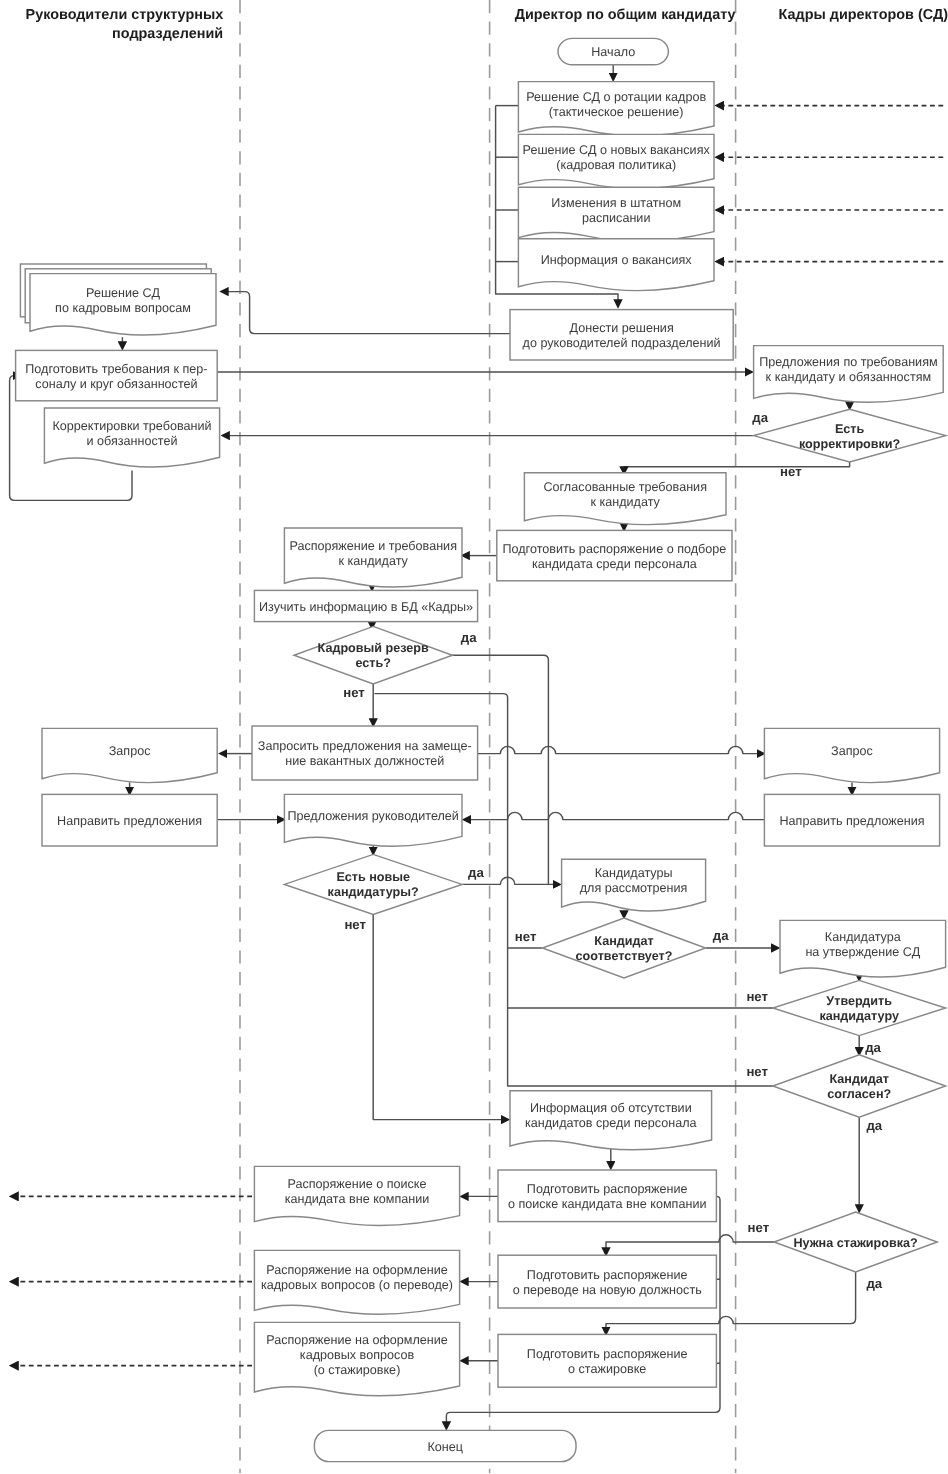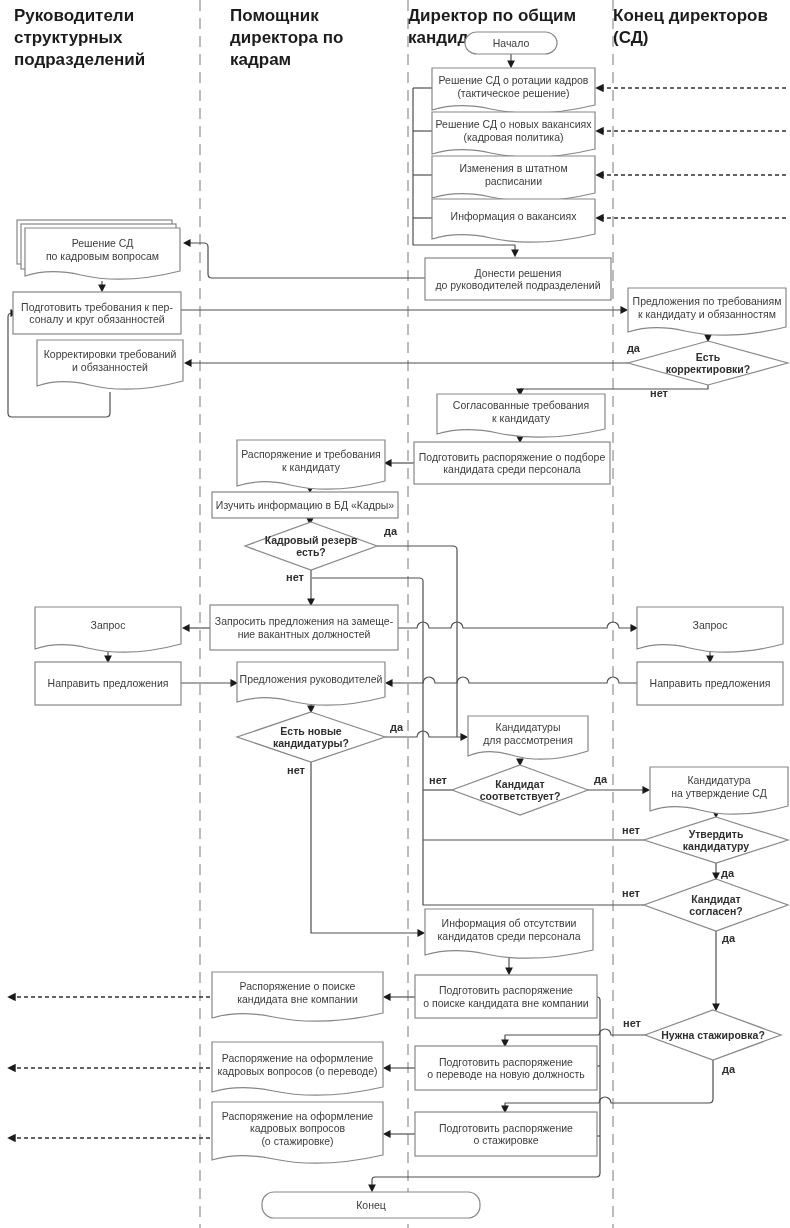--- a/index.html
+++ b/index.html
@@ -1,37 +1,36 @@
 <!DOCTYPE html>
 <html><head>
 <meta charset="utf-8">
 <style>
   html,body{margin:0;padding:0;background:#fff;}
   #stage{position:relative;width:790px;height:1228px;background:#fff;
          font-family:"Liberation Sans","DejaVu Sans",sans-serif;overflow:hidden;}
-  .lane-header{position:absolute;top:5px;text-align:left;font-size:17px;font-weight:bold;
+  .lane-header{position:absolute;top:5px;text-align:right;font-size:12px;font-weight:bold;
                color:#1c1c1c;line-height:1.3;}
   svg{position:absolute;left:0;top:0;}
   .lane-div{stroke:#9a9a9a;stroke-width:1.3;stroke-dasharray:11 7;fill:none;}
   .flow{stroke:#4f4f4f;stroke-width:1.2;fill:none;stroke-linejoin:round;}
   .dashf{stroke:#303030;stroke-width:1.3;fill:none;stroke-dasharray:4 3;}
   .shape{fill:#ffffff;stroke:#878787;stroke-width:1.2;}
   .ntext{font-size:10.5px;fill:#3c3c3c;}
   .dtext{font-size:10.5px;font-weight:bold;fill:#2e2e2e;}
   .elabel{font-size:11px;font-weight:bold;fill:#2e2e2e;}
 </style>
 </head>
 <body>
 
 <div id="stage">
 
   <div class="lane-header" style="left:0;width:200px;padding:0 14px;box-sizing:border-box;">Руководители структурных подразделений</div>
-  <div class="lane-header" style="left:200px;width:208px;padding:0 30px;box-sizing:border-box;">Помощник директора по кадрам</div>
   <div class="lane-header" style="left:408px;width:205px;">Директор по общим кандидату</div>
-  <div class="lane-header" style="left:613px;width:177px;">Конец директоров (СД)</div>
+  <div class="lane-header" style="left:613px;width:177px;">Кадры директоров (СД)</div>
 
   <svg width="790" height="1228" viewBox="0 0 790 1228">
     <defs>
       <marker id="arr" viewBox="0 0 10 10" refX="2" refY="5" markerWidth="6.5" markerHeight="6.5" orient="auto-start-reverse">
         <path d="M0,0 L10,5 L0,10 Z" fill="#1a1a1a"></path>
       </marker>
     </defs>
 
     <path class="lane-div" d="M200,0 V1228"></path>
     <path class="lane-div" d="M408,0 V1228"></path>

